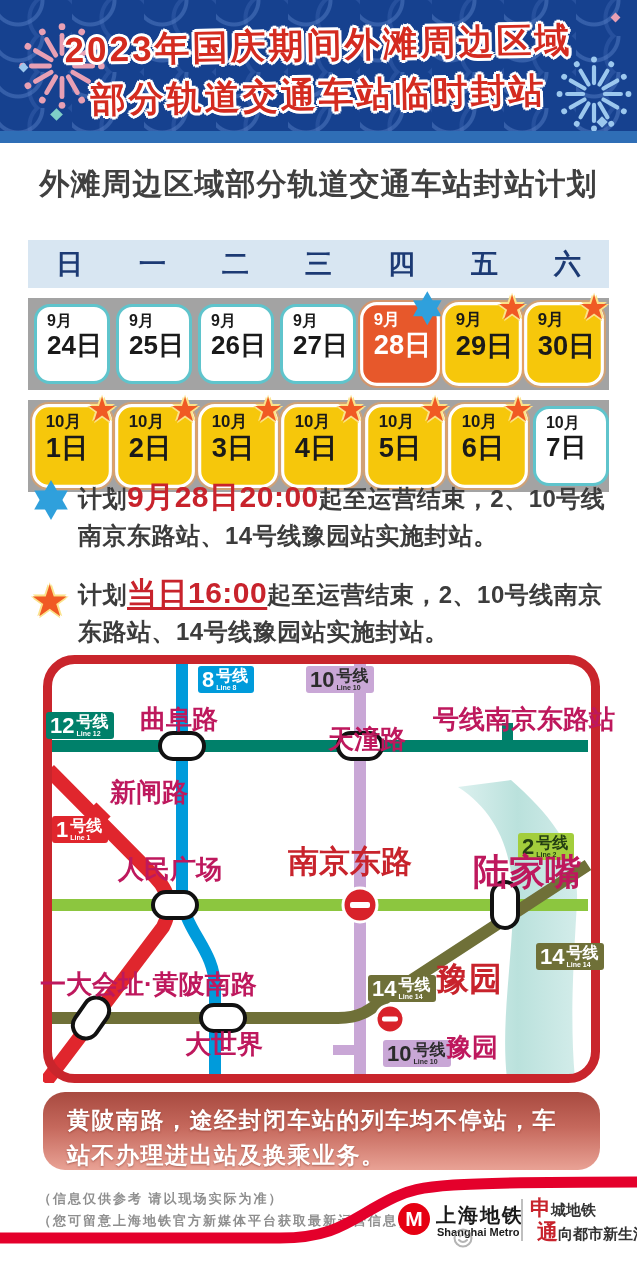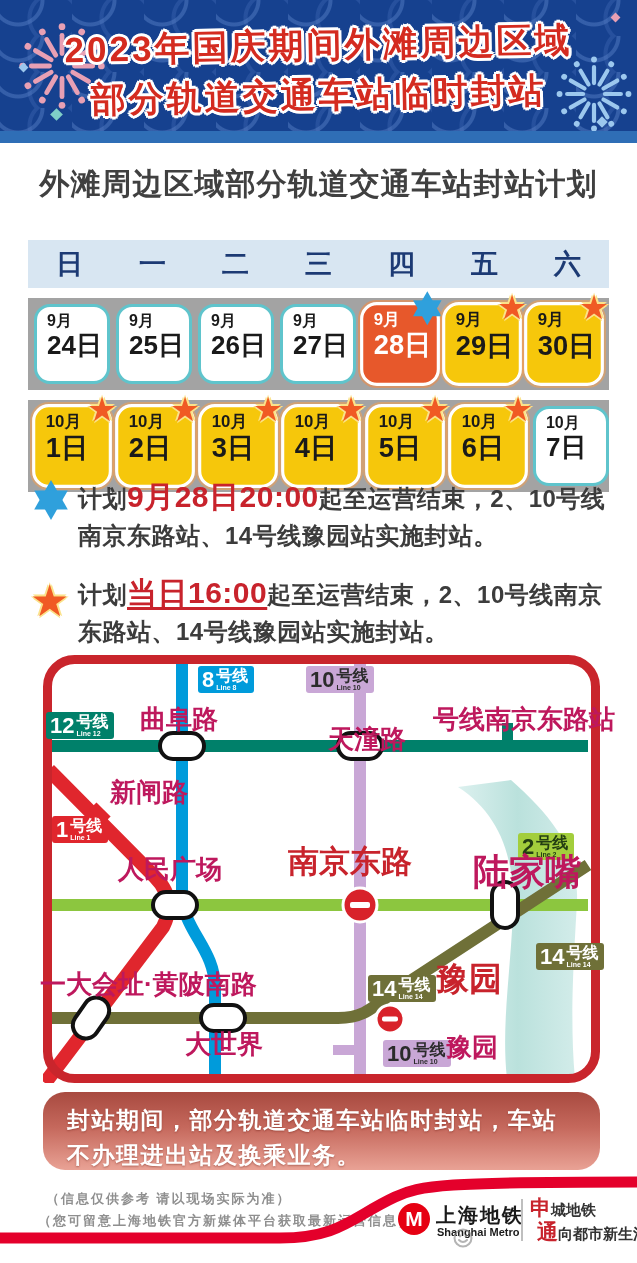--- a/index.html
+++ b/index.html
@@ -60,21 +60,21 @@
   .badge-cn{font-size:16px;font-weight:bold;text-align:right;}
   .badge-en{font-size:7px;font-weight:bold;}
   
   .notice{position:absolute;left:43px;top:1092px;width:557px;height:78px;border-radius:22px;
     background:linear-gradient(180deg,#A84A40 0%,#C5685C 45%,#E9A295 100%);
     box-sizing:border-box;padding:11px 24px;}
   .notice p{margin:0;color:#fff;font-size:23px;font-weight:bold;line-height:1.5;letter-spacing:1.5px;
     text-shadow:0 1px 2px rgba(110,30,20,.45);}
   
   .footer-note{position:absolute;left:38px;font-size:13px;font-weight:bold;color:#8F8F8F;letter-spacing:2px;}
-  #note-1{top:1190px;margin-left:8px;}
+  #note-1{top:1190px;}
   #note-2{top:1212px;}
   .stripe-svg{position:absolute;left:0;top:1175px;}
   .metro-logo-circle{position:absolute;left:398px;top:1203px;width:32px;height:32px;border-radius:50%;
     background:#E60012;color:#fff;display:flex;align-items:center;justify-content:center;
     font-weight:bold;font-size:21px;}
   .logo-cn{position:absolute;left:436px;top:1202px;font-size:20px;font-weight:bold;color:#1A1A1A;letter-spacing:2px;}
   .logo-en{position:absolute;left:437px;top:1226px;font-size:11px;font-weight:bold;color:#1A1A1A;}
   .logo-divider{position:absolute;left:521px;top:1199px;width:2px;height:42px;background:#BFBFBF;}
   .slogan-line{position:absolute;white-space:nowrap;font-family:"Liberation Serif","DejaVu Serif",serif;font-weight:bold;}
   #slogan-1{left:530px;top:1194px;}
@@ -338,21 +338,21 @@
     <div class="map-label" style="left: 118px; top: 856px; font-size: 26px;">人民广场</div>
     <div class="map-label closed" style="left: 288px; top: 846px; font-size: 31px;">南京东路</div>
     <div class="map-label" style="left: 473px; top: 854px; font-size: 36px;">陆家嘴</div>
     <div class="map-label" style="left: 40px; top: 971px; font-size: 26px;">一大会址·黄陂南路</div>
     <div class="map-label" style="left: 185px; top: 1031px; font-size: 26px;">大世界</div>
     <div class="map-label closed" style="left: 436px; top: 962px; font-size: 33px;">豫园</div>
     <div class="map-label" style="left: 446px; top: 1034px; font-size: 26px;">豫园</div>
   </div>
 
 <div class="notice">
-  <p>封站期间，部分轨道交通车站临时封站，车站不办理进出站及换乘业务。</p>
+  <p>黄陂南路，途经封闭车站的列车均不停站，车站不办理进出站及换乘业务。</p>
 </div>
 
 <div class="footer-note" id="note-1">（信息仅供参考 请以现场实际为准）</div>
 <div class="footer-note" id="note-2">（您可留意上海地铁官方新媒体平台获取最新运营信息）</div>
 
 <svg class="stripe-svg" width="637" height="75" viewBox="0 0 637 75">
   <defs>
       <linearGradient id="stripeG" x1="0" y1="0" x2="637" y2="0" gradientUnits="userSpaceOnUse">
         <stop offset="0.0" stop-color="#E4002B"></stop>
         <stop offset="37.5" stop-color="#E4002B"></stop>

